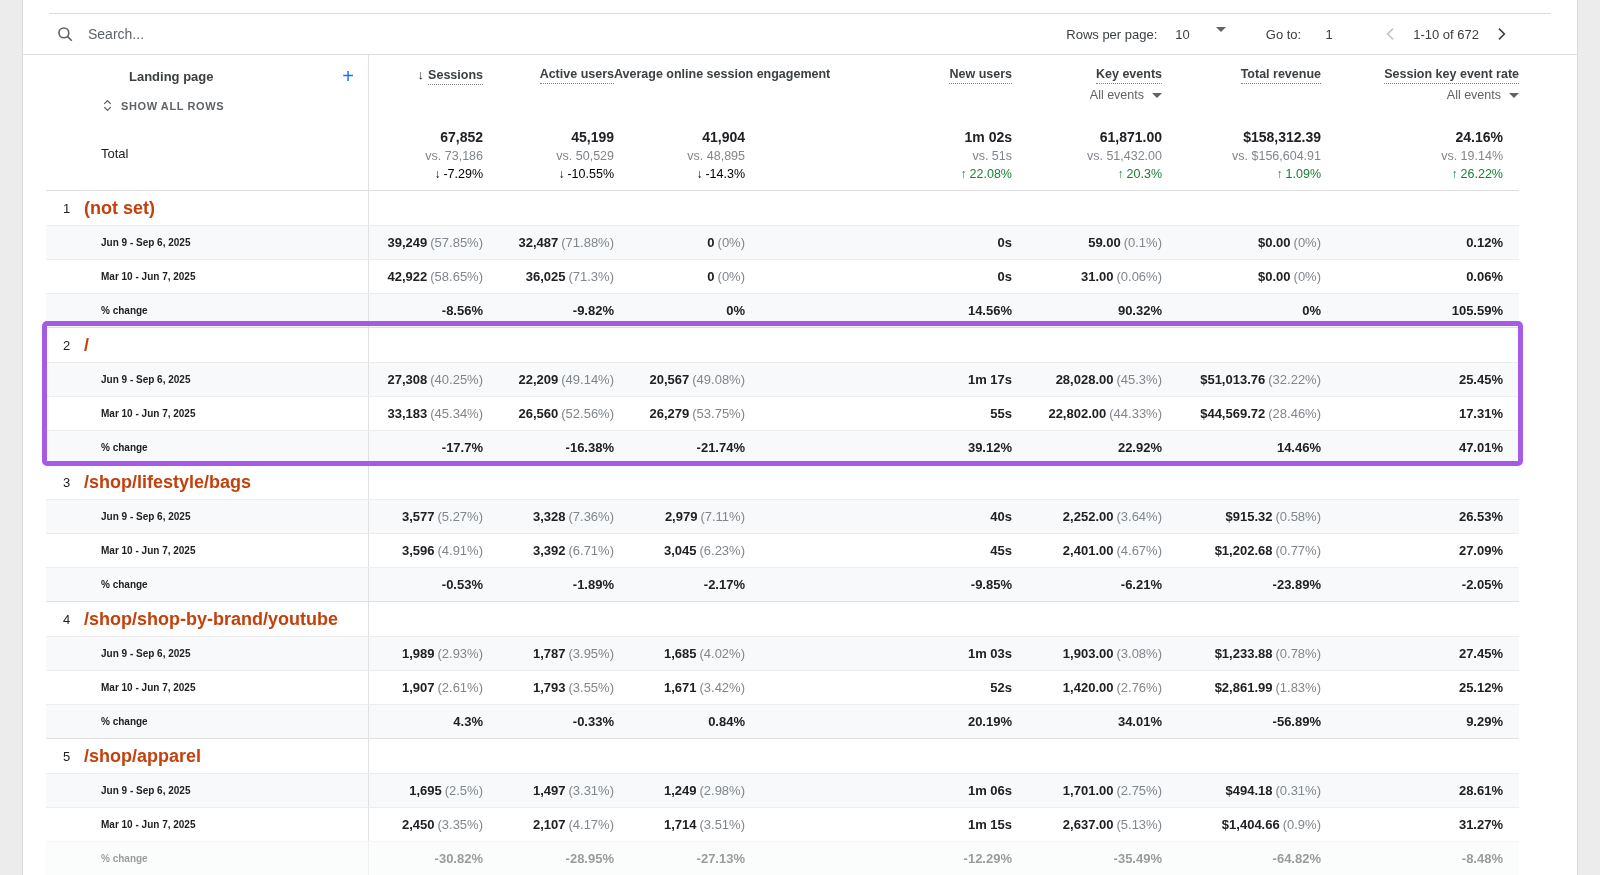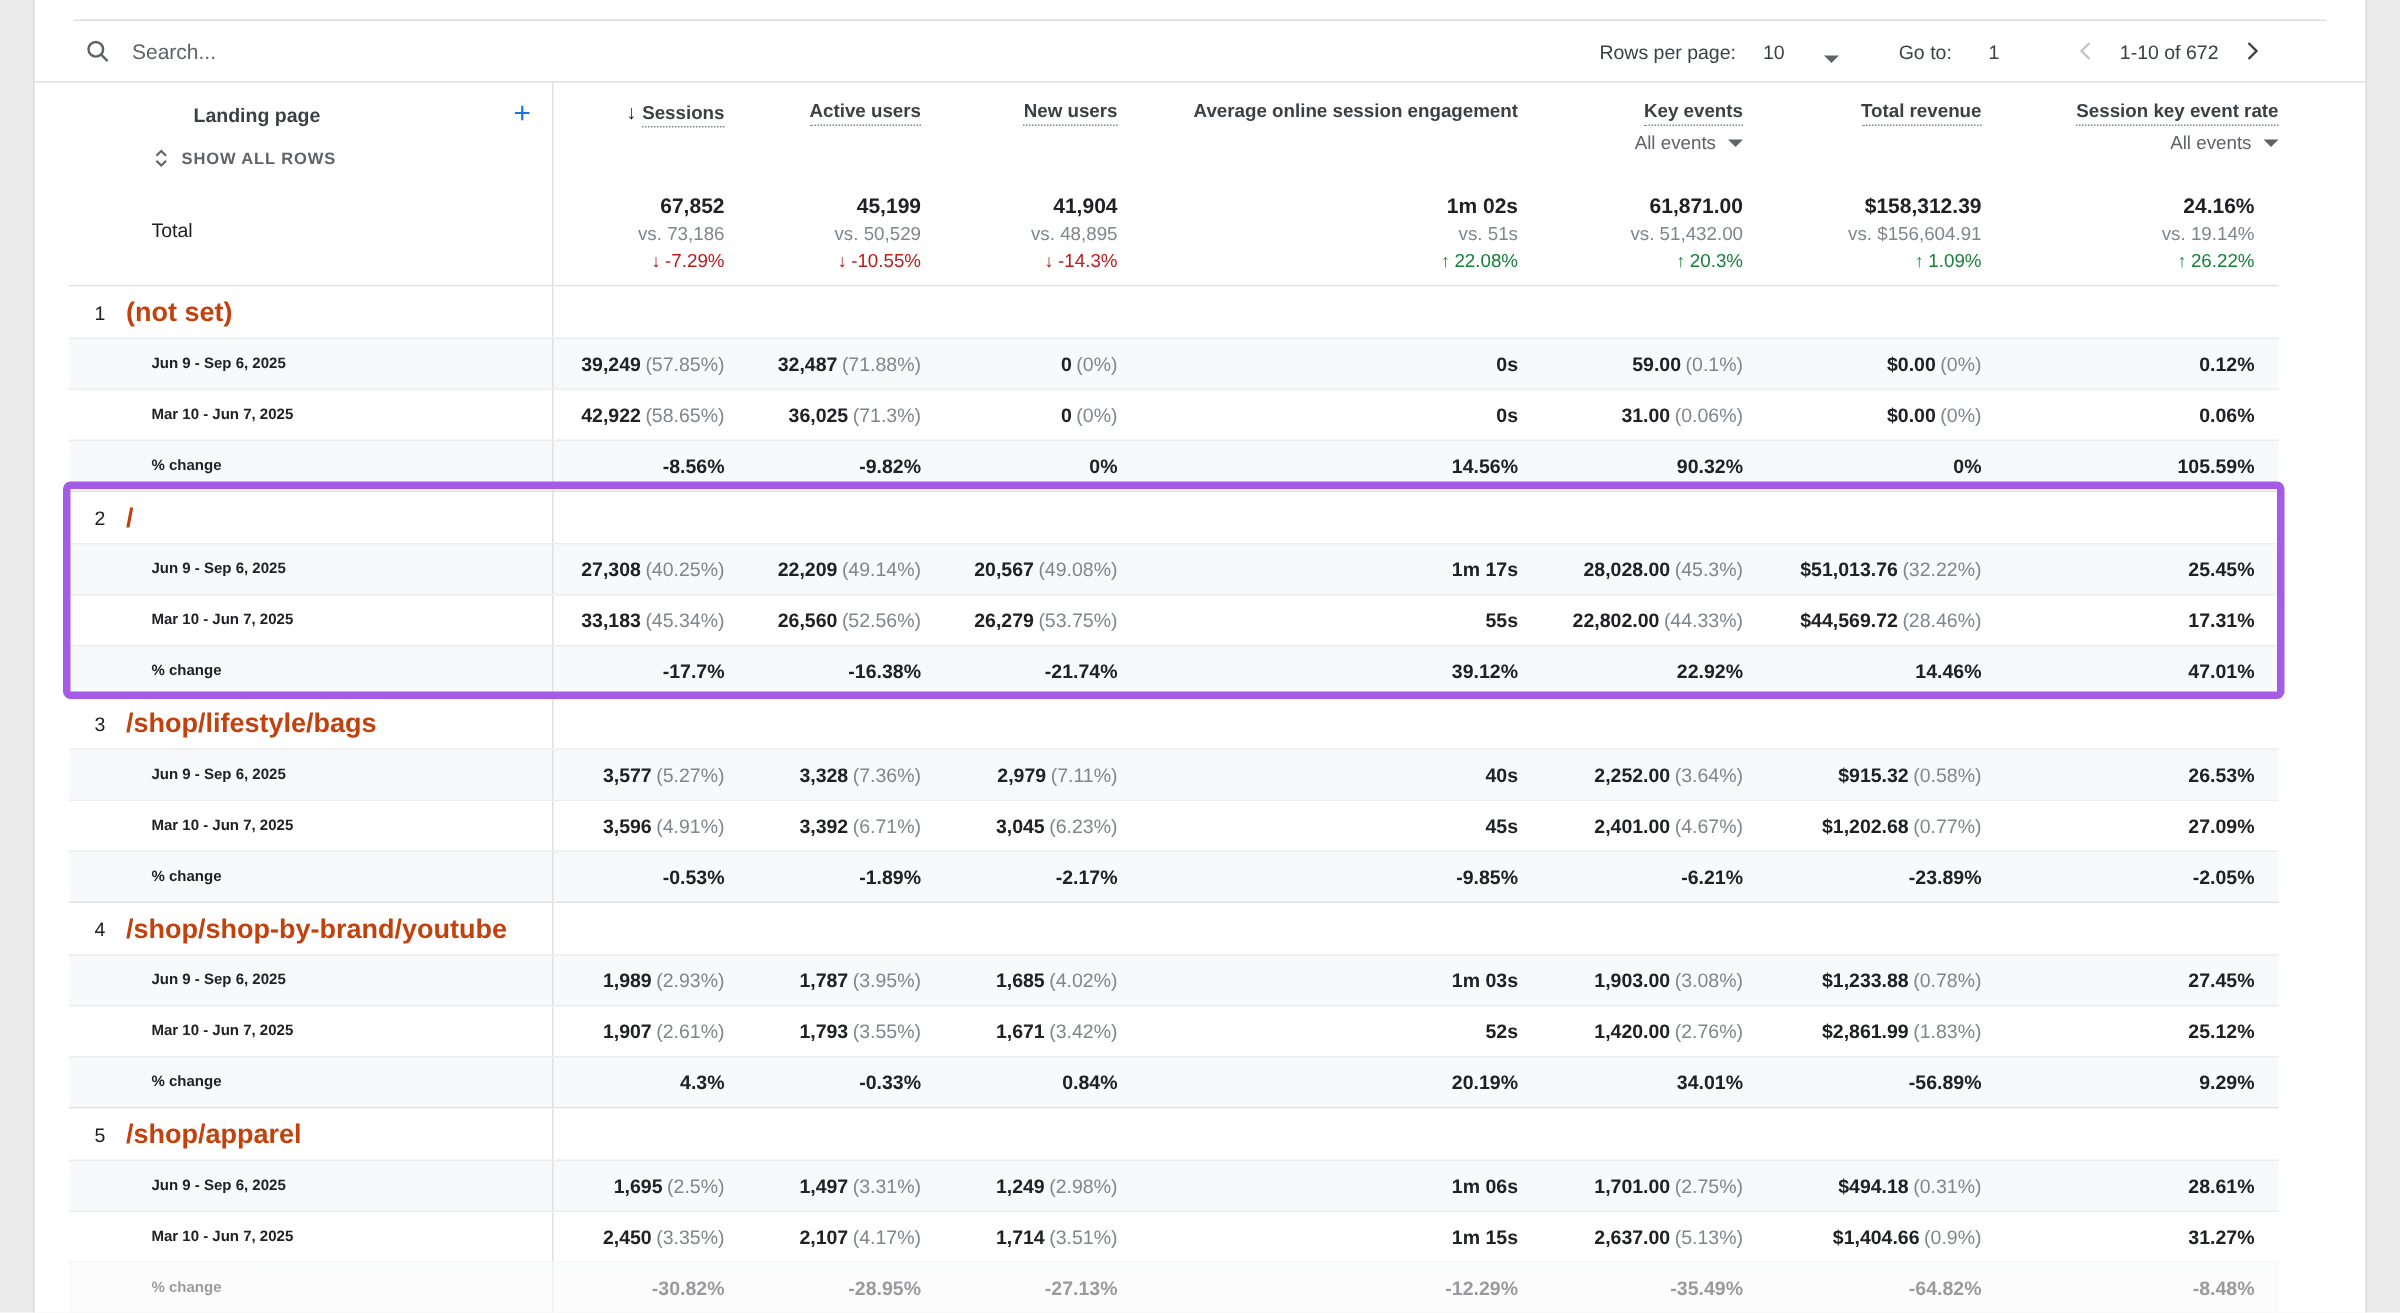--- a/index.html
+++ b/index.html
@@ -24,21 +24,21 @@
     border-bottom: 1px solid #e0e0e0;
   }
   .search-box { display: flex; align-items: center; gap: 14px; flex: 1; }
   .search-input {
     border: none; outline: none; font-size: 14px; width: 420px;
     font-family: Liberation Sans, sans-serif; color: #202124; background: transparent;
   }
   .search-input::placeholder { color: #5f6368; }
   .pager { display: flex; align-items: center; font-size: 13px; color: #3c4043; }
   .pager .lbl { margin-right: 18px; }
-  .select { display: flex; align-items: flex-end; gap: 26px; margin-right: 40px; cursor: pointer; }
+  .select { display: flex; align-items: flex-start; gap: 26px; margin-right: 40px; cursor: pointer; }
   .caret {
     width: 0; height: 0; border-left: 5px solid transparent; border-right: 5px solid transparent;
     border-top: 5px solid #5f6368; display: inline-block;
   }
   .goto-val { margin-right: 40px; min-width: 20px; text-align: center; }
   .chev-btn { background: none; border: none; cursor: pointer; display: flex; align-items: center; padding: 4px; }
   .range { margin: 0 10px; white-space: nowrap; }
 
   
   .grid { display: grid; grid-template-columns: 323px 114px 131px 131px 267px 150px 159px 198px; }
@@ -61,21 +61,21 @@
 
   
   .total-row { height: 70px; }
   .total-label { font-size: 13px; color: #202124; padding-top: 26px; }
   .tcell { text-align: right; padding-top: 9px; }
   .tcell:last-child, .last-pad { padding-right: 16px; }
   .t-val { font-size: 14px; font-weight: 700; color: #202124; }
   .t-vs { font-size: 12.5px; color: #80868b; margin-top: 4px; }
   .t-chg { font-size: 12.5px; margin-top: 4px; font-weight: 400; }
   .t-chg.up { color: #188038; }
-  .t-chg.down { color: #b91c1c; }
+  .t-chg.down { color: #000000; }
   .t-arrow { margin-right: 3px; font-size: 12px; }
 
   
   .group { border-top: 1px solid #e0e0e0; }
   .group .grid { height: 34px; align-items: center; }
   .group .grid + .grid { border-top: 1px solid #ededed; }
   .g-head { background: #ffffff; cursor: pointer; }
   .g-sub.p1, .g-chg { background: #f8f9fa; }
   .dim-cell { border-right: 1px solid #e0e0e0; height: 100%; display: flex; align-items: center; }
   .row-index { width: 38px; padding-left: 17px; font-size: 13px; color: #202124; }
@@ -160,28 +160,28 @@
 
   <div class="mcol">
     <div class="mcol-line1">
       <span class="mcol-label dotted">Active users</span>
     </div>
 
   </div>
 
   <div class="mcol">
     <div class="mcol-line1">
+      <span class="mcol-label">Average online session engagement</span>
+    </div>
+
+  </div>
+
+  <div class="mcol">
+    <div class="mcol-line1">
       <span class="mcol-label dotted">New users</span>
-    </div>
-
-  </div>
-
-  <div class="mcol">
-    <div class="mcol-line1">
-      <span class="mcol-label">Average online session engagement</span>
     </div>
 
   </div>
 
   <div class="mcol">
     <div class="mcol-line1">
       <span class="mcol-label dotted">Key events</span>
     </div>
     <div class="mcol-sub-wrap">
       <span class="mcol-sub">

